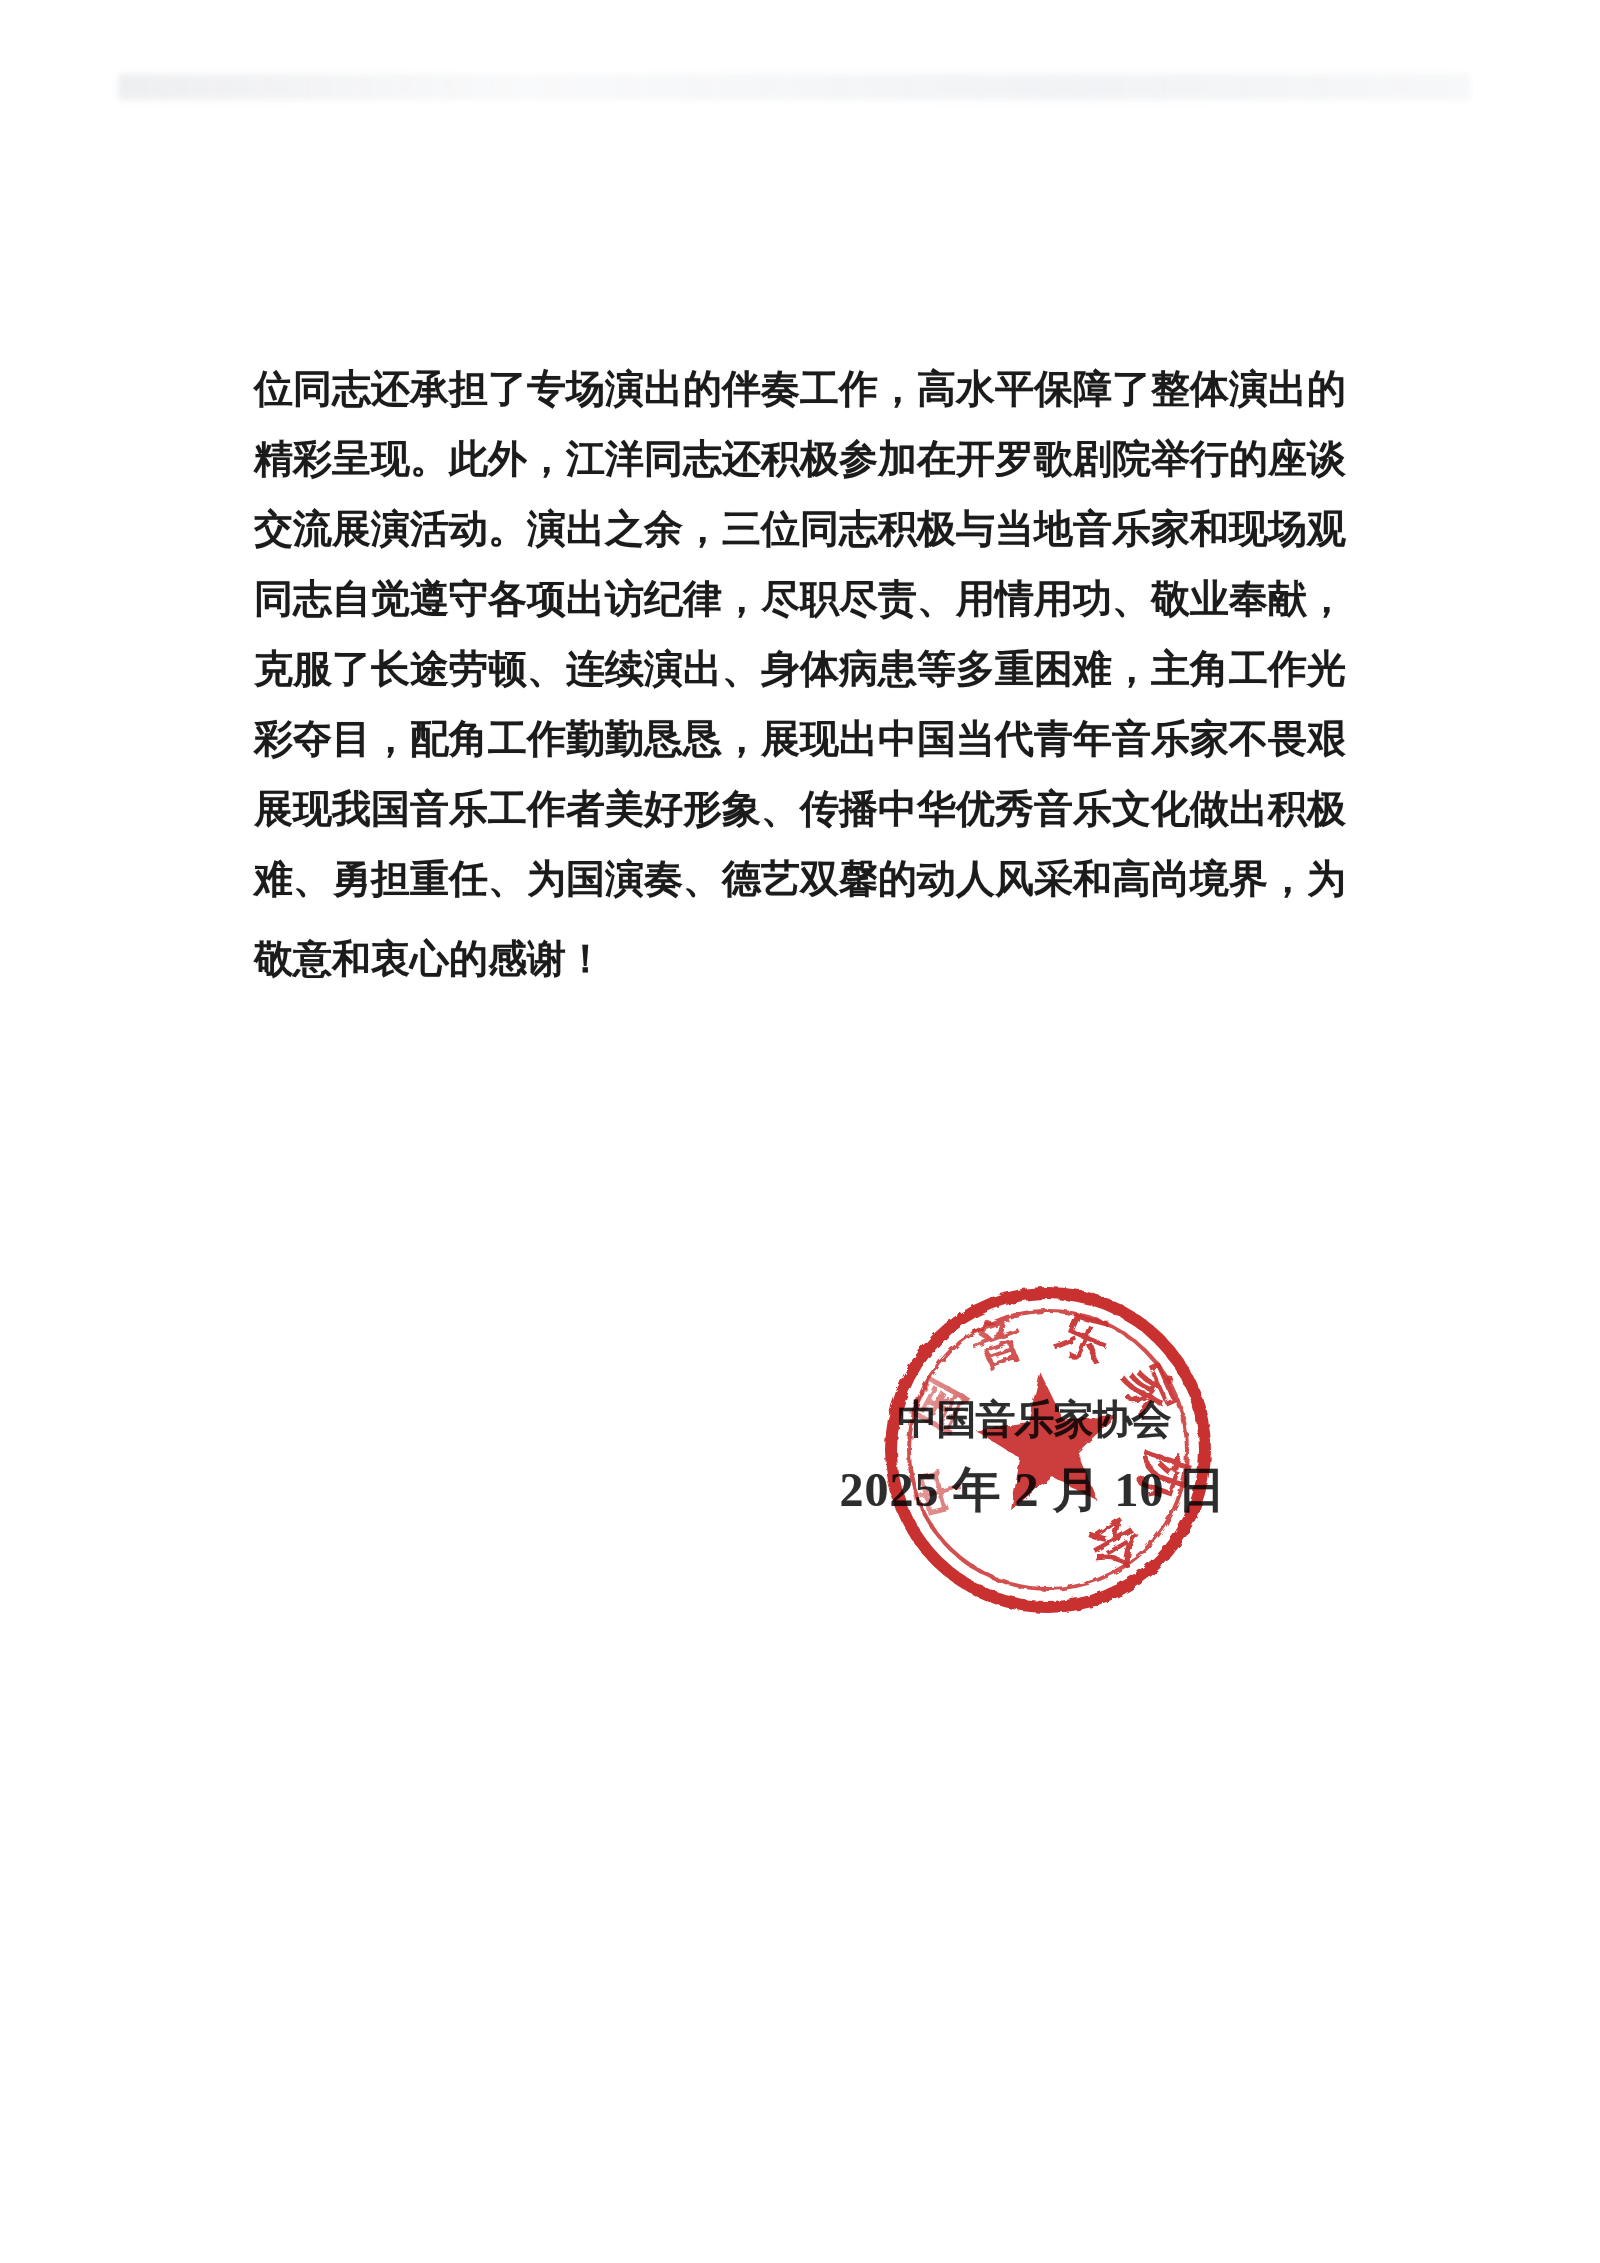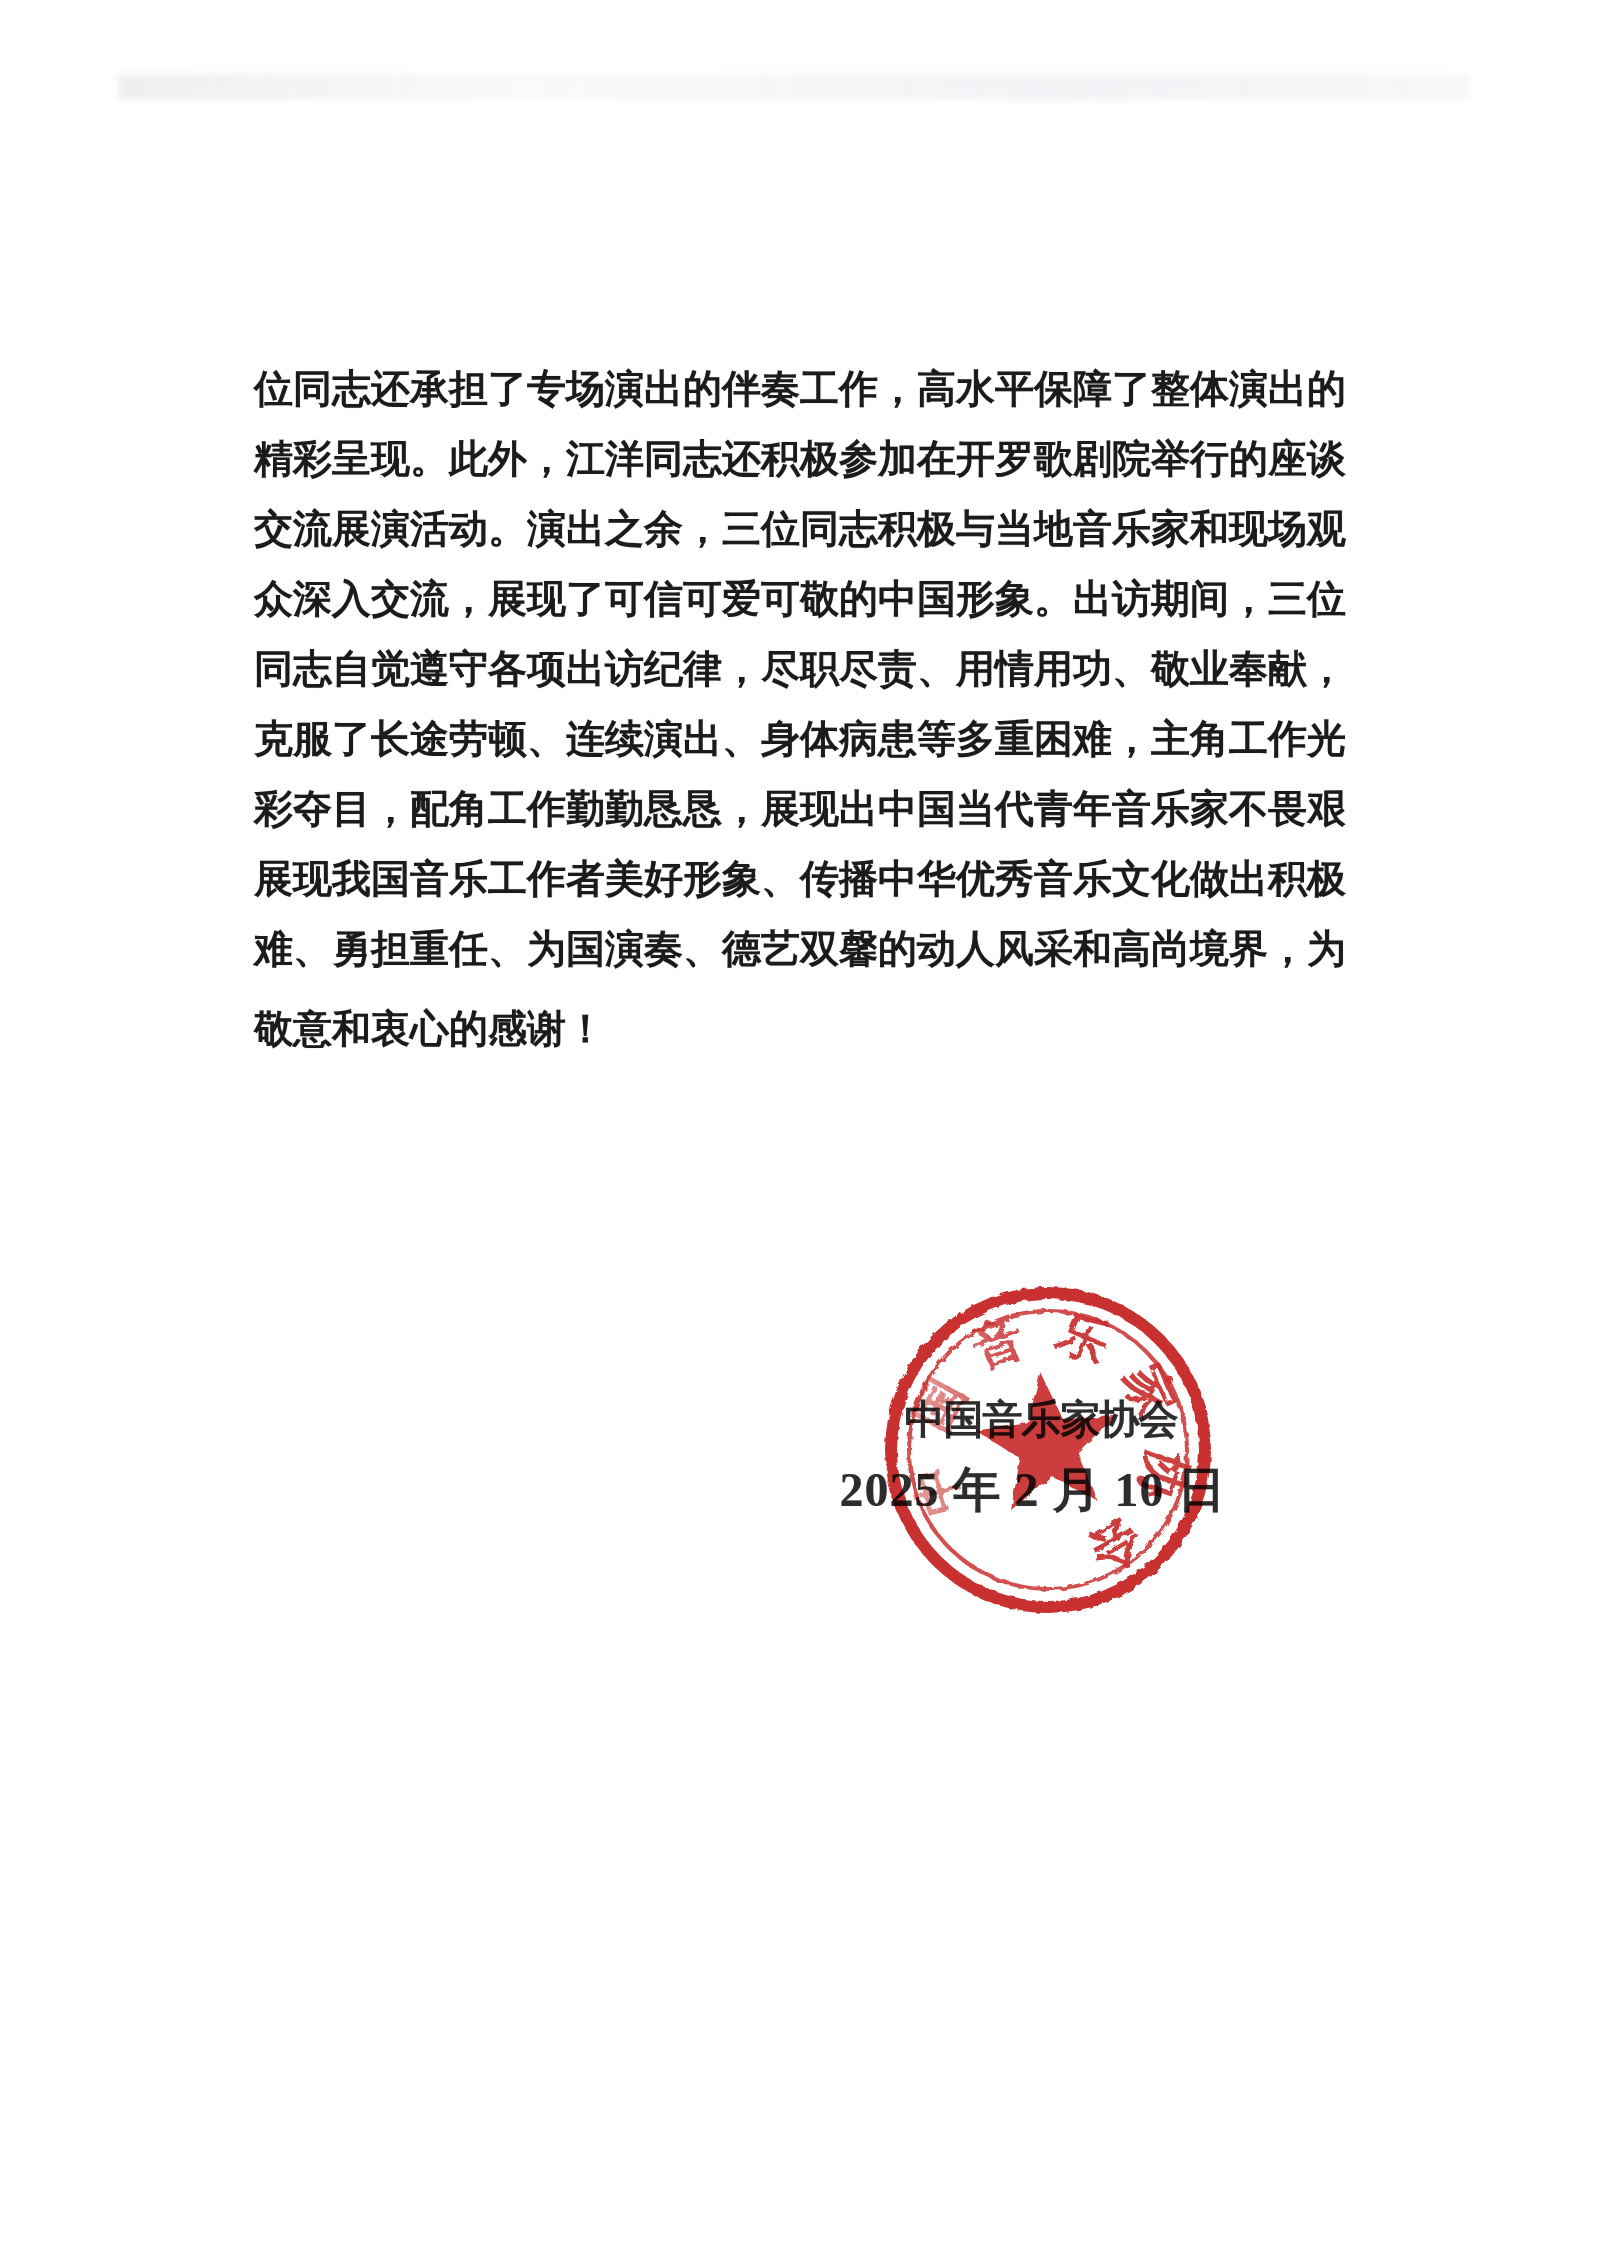--- a/index.html
+++ b/index.html
@@ -55,21 +55,21 @@
 
   
   .signature {
     position: absolute;
     left: 828px; top: 0; width: 410px;
     color: #2d2d2d;
     font-weight: 600;
     text-align: center;
     text-shadow: 0 0 1px rgba(40,40,40,.35);
   }
-  .sig-org  { position: absolute; left: 8px; top: 1392px; width: 410px; font-size: 40px; letter-spacing: -1px; }
+  .sig-org  { position: absolute; left: 1px; top: 1392px; width: 410px; font-size: 40px; letter-spacing: -1px; }
   .sig-date { position: absolute; left: 0; top: 1458px; width: 410px; font-size: 48px; letter-spacing: 1px; }
 
   
   .seal {
     position: absolute;
     left: 868px; top: 1270px;
     width: 360px; height: 360px;
     mix-blend-mode: multiply;
     pointer-events: none;
   }
@@ -79,21 +79,20 @@
 
 <div class="page">
 
   <div class="artifact artifact-top"></div>
 
   <div class="letter-body">
     <div class="para">
         <div class="line fill">位同志还承担了专场演出的伴奏工作，高水平保障了整体演出的</div>
         <div class="line fill">精彩呈现。此外，江洋同志还积极参加在开罗歌剧院举行的座谈</div>
         <div class="line fill">交流展演活动。演出之余，三位同志积极与当地音乐家和现场观</div>
-        <div class="line fill">众深入交流，展现了可信可爱可敬的中国形象。出访期间，三位</div>
         <div class="line fill">同志自觉遵守各项出访纪律，尽职尽责、用情用功、敬业奉献，</div>
         <div class="line fill">克服了长途劳顿、连续演出、身体病患等多重困难，主角工作光</div>
         <div class="line fill">彩夺目，配角工作勤勤恳恳，展现出中国当代青年音乐家不畏艰</div>
         <div class="line fill">展现我国音乐工作者美好形象、传播中华优秀音乐文化做出积极</div>
         <div class="line fill">难、勇担重任、为国演奏、德艺双馨的动人风采和高尚境界，为</div>
       </div>
     <div class="para">
         <div class="line">敬意和衷心的感谢！</div>
       </div>
   </div>

